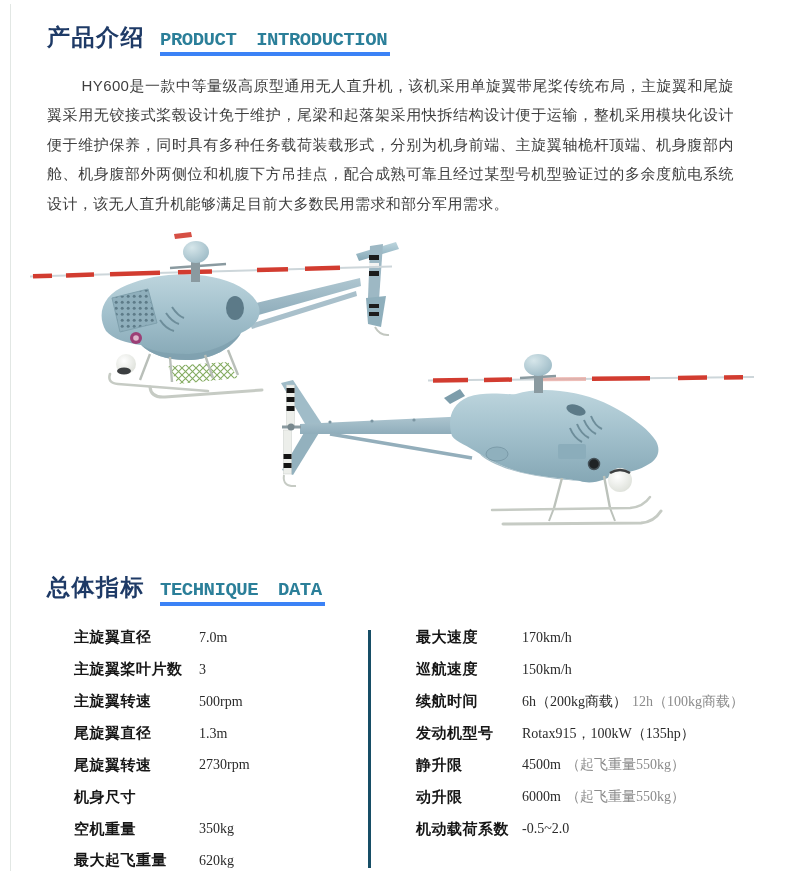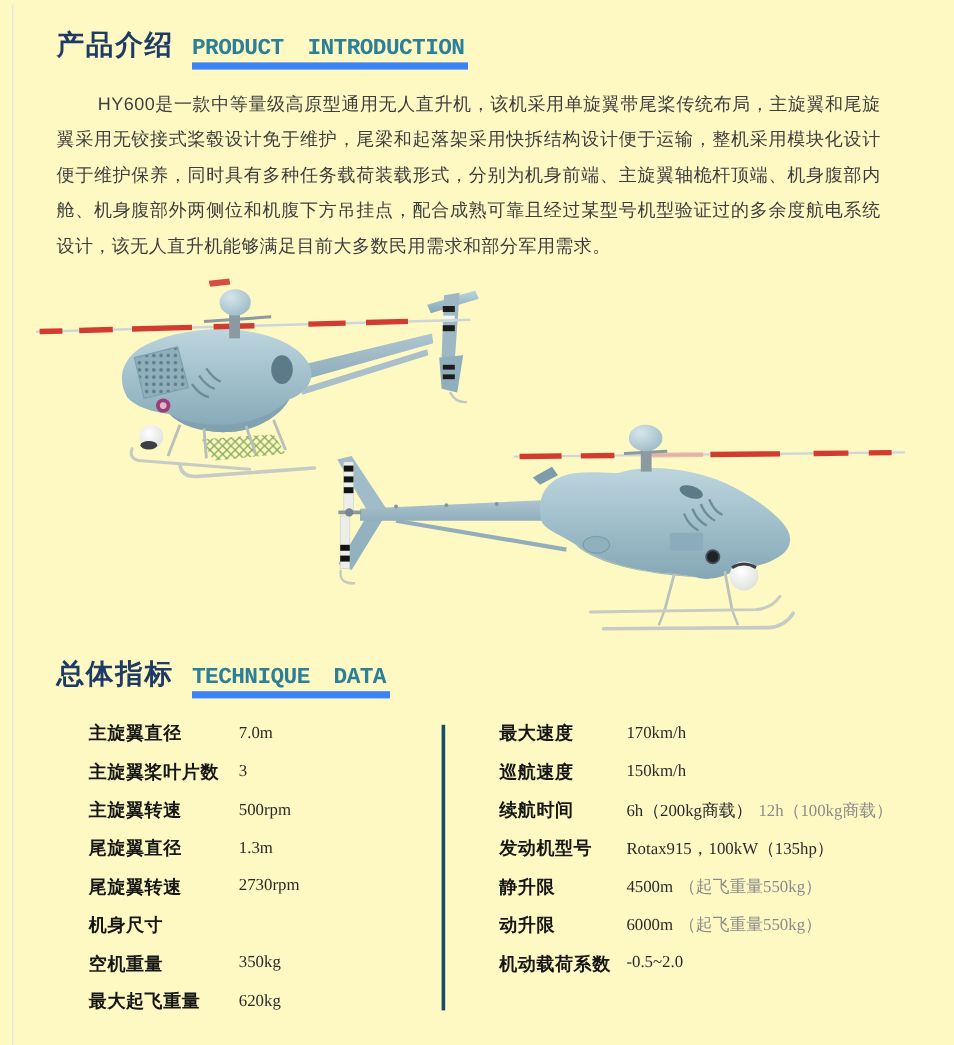--- a/index.html
+++ b/index.html
@@ -1,34 +1,34 @@
 <!DOCTYPE html>
 <html><head>
 <meta charset="utf-8">
 <style>
   html,body{margin:0;padding:0;background:#e9e9e9;}
-  .page{position:relative;width:795px;height:871px;background:#fef9c3;
+  .page{position:relative;width:795px;height:871px;background:#ffffff;
         font-family:"Liberation Sans",sans-serif;overflow:hidden;margin:0 auto;}
   .edge-left{position:absolute;left:10px;top:4px;bottom:0;width:1px;background:#e2e7e4;}
 
   
   .sec-header{display:flex;align-items:baseline;gap:15px;}
   .h-zh{font-size:23px;font-weight:bold;color:#1e3a66;letter-spacing:1.5px;}
   .h-en{font-size:19px;font-weight:bold;color:#2b7f99;
         font-family:"Liberation Mono","DejaVu Sans Mono",monospace;
         letter-spacing:-0.5px;word-spacing:9px;
-        border-bottom:6px solid #3b82f6;padding:0 3px 1px 0;}
+        border-bottom:4px solid #3b82f6;padding:0 3px 1px 0;}
 
   .intro{position:absolute;left:47px;top:22px;width:703px;}
   .intro-text{margin:15px 16px 0 0;font-size:15px;line-height:29.4px;color:#3e3e3e;
               text-align:justify;text-indent:2.3em;letter-spacing:0.4px;}
 
   .hero{position:absolute;left:0;top:228px;width:795px;height:305px;}
 
-  .specs{position:absolute;left:47px;top:546px;width:703px;}
+  .specs{position:absolute;left:47px;top:572px;width:703px;}
   .spec-col{position:absolute;top:50px;}
   .col-left{left:3px;width:300px;}
   .col-right{left:345px;width:358px;}
   .divider{position:absolute;left:321px;top:58px;width:3px;height:238px;background:#174e66;}
   .spec-row{display:flex;align-items:center;height:31.86px;margin-left:24px;}
   .spec-label{font-weight:bold;color:#161616;font-size:15px;letter-spacing:0.5px;flex-shrink:0;}
   .col-left .spec-label{width:125px;}
   .col-right .spec-label{width:106px;}
   .spec-value{font-family:"Liberation Serif",serif;font-size:14px;color:#2a2a2a;white-space:nowrap;}
   .val-light{color:#8b8b8b;margin-left:5px;}

